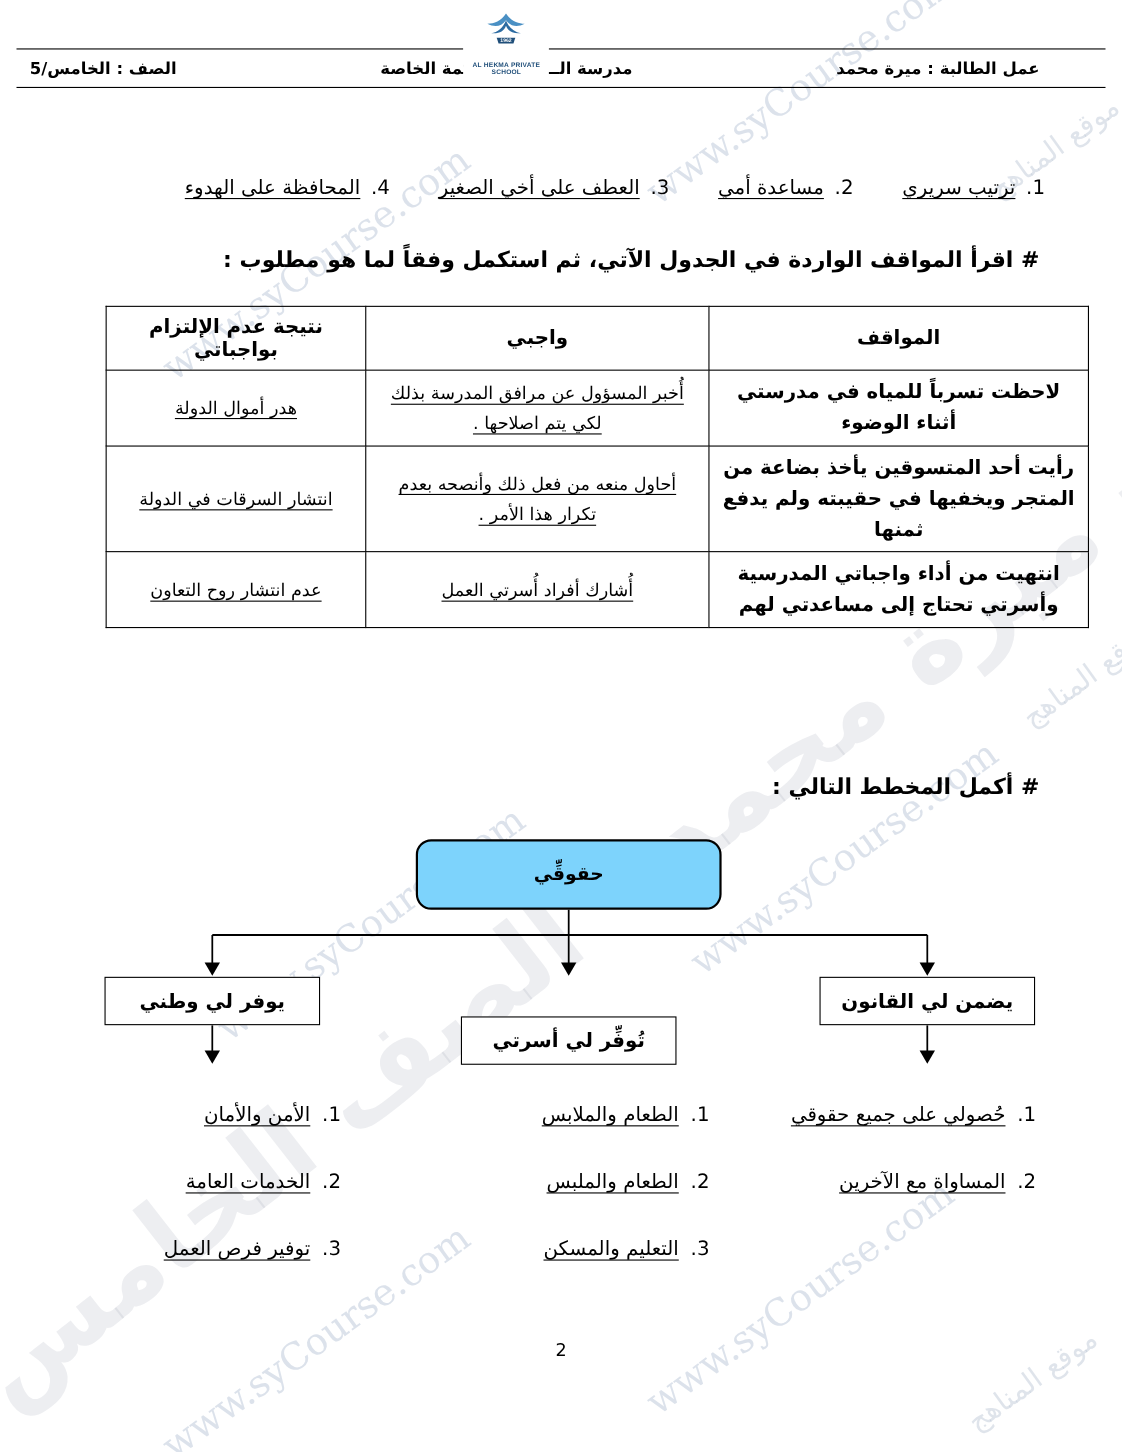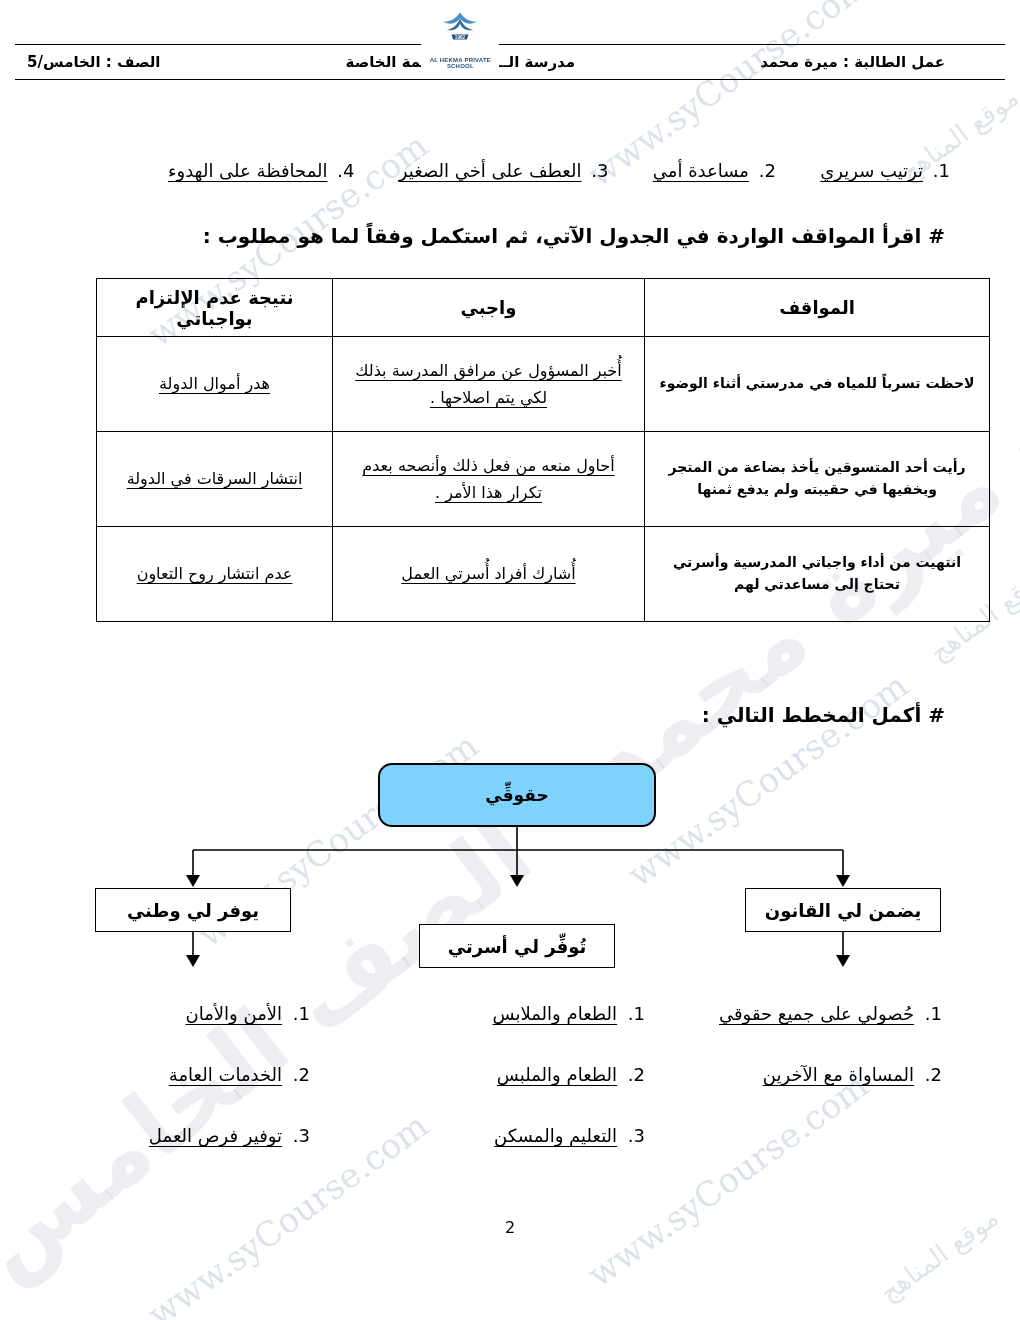--- a/index.html
+++ b/index.html
@@ -55,21 +55,21 @@
     position:absolute; top:278px; right:30px; left:97px;
     border-collapse:collapse; width:893px; table-layout:fixed;
   }
   .duties-table th, .duties-table td {
     border:1.6px solid #000; text-align:center; vertical-align:middle; padding:6px 10px;
   }
   .duties-table th { height:58px; font-size:18px; font-weight:bold;margin-left:28px; }
   .col-situation { width:345px; }
   .col-duty { width:312px; }
   .col-result { width:236px; }
-  td.cell-situation { font-weight:bold; font-size:14px; height:95px; line-height:1.55; }
+  td.cell-situation { font-weight:bold; font-size:18px; height:67px; line-height:1.55; }
   td.cell-duty, td.cell-result { font-size:16px; line-height:1.7; }
 
   
   .chart { position:absolute; top:755px; left:0; right:0; height:480px; }
   .chart svg.connectors { position:absolute; inset:0; width:1020px; height:480px; }
   .root-box {
     position:absolute; left:378px; top:8px; width:278px; height:64px;
     border:2.2px solid #000; border-radius:14px;
     display:flex; align-items:center; justify-content:center;
     font-size:17px; font-weight:bold; background:#7dd3fc;

